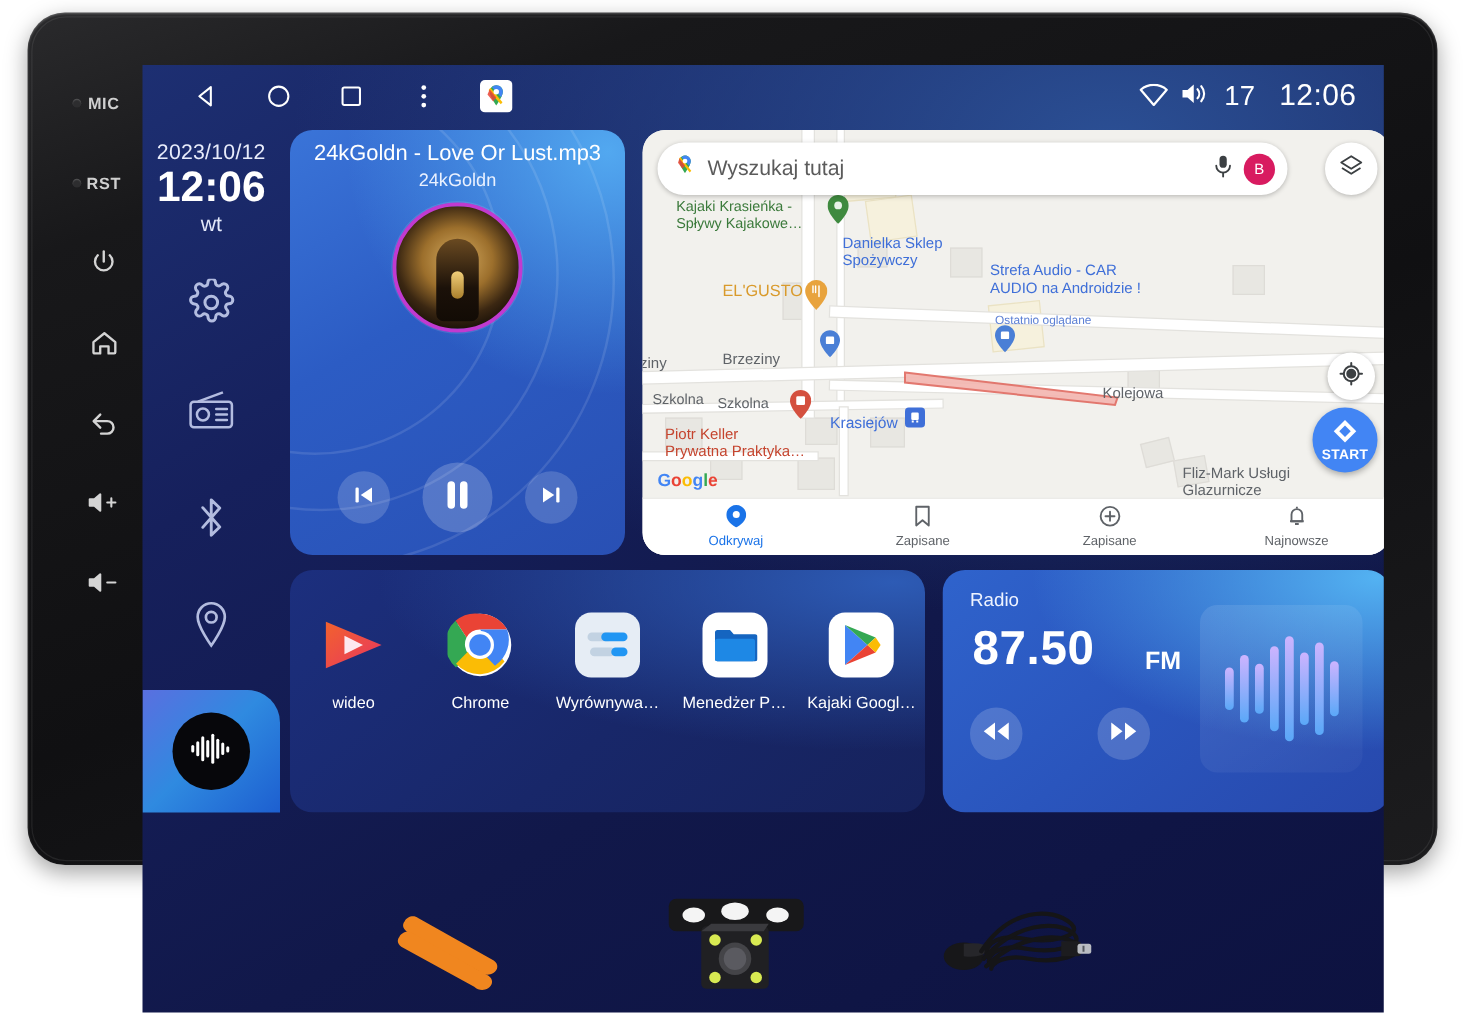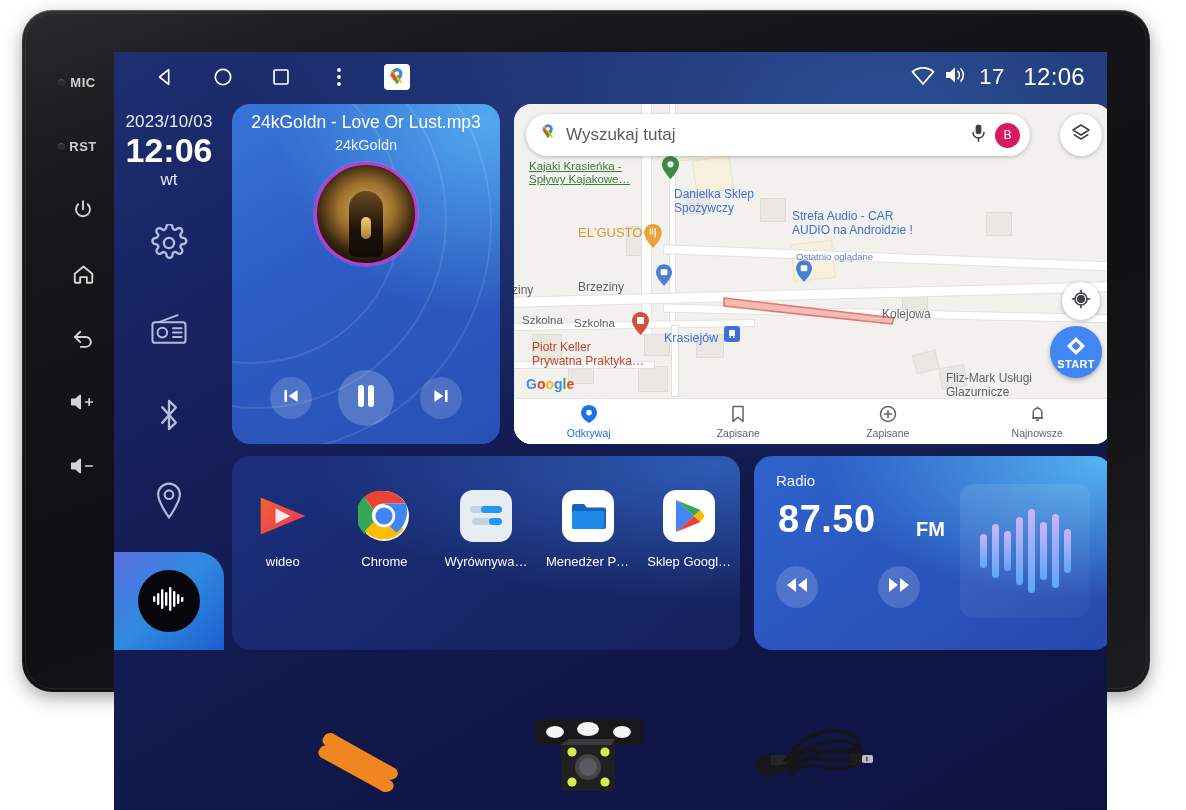--- a/index.html
+++ b/index.html
@@ -328,21 +328,21 @@
             <path d="M14 6.4a5.4 5.4 0 0 1 0 7.2" fill="none" stroke="#fff" stroke-width="1.7" stroke-linecap="round"></path>
             <path d="M17 4a9 9 0 0 1 0 12" fill="none" stroke="#fff" stroke-width="1.7" stroke-linecap="round"></path>
           </svg>
         </span>
         <span id="vol-count">17</span>
         <span id="clock-top">12:06</span>
       </div>
     </div>
 
     <div id="side-col">
-      <div id="date-txt">2023/10/03</div>
+      <div id="date-txt">2023/10/12</div>
       <div id="time-txt">12:06</div>
       <div id="day-txt">wt</div>
 
       <div class="side-icon">
         <span>
           <svg width="38" height="38" viewBox="0 0 24 24" fill="none" stroke="#c9d2f2" stroke-width="1.5">
             <circle cx="12" cy="12" r="3.2"></circle>
             <path d="M19.4 13.6a1.6 1.6 0 0 0 .32 1.77l.06.06a1.94 1.94 0 1 1-2.74 2.74l-.06-.06a1.6 1.6 0 0 0-1.77-.32 1.6 1.6 0 0 0-.97 1.47v.17a1.94 1.94 0 0 1-3.88 0v-.09a1.6 1.6 0 0 0-1.05-1.47 1.6 1.6 0 0 0-1.77.32l-.06.06a1.94 1.94 0 1 1-2.74-2.74l.06-.06a1.6 1.6 0 0 0 .32-1.77 1.6 1.6 0 0 0-1.47-.97h-.17a1.94 1.94 0 0 1 0-3.88h.09a1.6 1.6 0 0 0 1.47-1.05 1.6 1.6 0 0 0-.32-1.77l-.06-.06a1.94 1.94 0 1 1 2.74-2.74l.06.06a1.6 1.6 0 0 0 1.77.32h.08a1.6 1.6 0 0 0 .97-1.47v-.17a1.94 1.94 0 0 1 3.88 0v.09a1.6 1.6 0 0 0 .97 1.47 1.6 1.6 0 0 0 1.77-.32l.06-.06a1.94 1.94 0 1 1 2.74 2.74l-.06.06a1.6 1.6 0 0 0-.32 1.77v.08a1.6 1.6 0 0 0 1.47.97h.17a1.94 1.94 0 0 1 0 3.88h-.09a1.6 1.6 0 0 0-1.47.97z"></path>
           </svg>
         </span>
@@ -506,21 +506,21 @@
             </svg>
         </div>
         <div style="position:absolute;left:210px;top:222px;width:16px;height:16px;border-radius:3px;background:#3f6fd8;display:flex;align-items:center;justify-content:center;">
           <svg width="10" height="10" viewBox="0 0 10 10">
               <rect x="2" y="1" width="6" height="6" rx="1" fill="#fff"></rect>
               <rect x="2.4" y="7.4" width="1.6" height="1.6" fill="#fff"></rect>
               <rect x="6" y="7.4" width="1.6" height="1.6" fill="#fff"></rect>
             </svg>
         </div>
 
-        <div class="maplabel" style="left:15px;top:56px;color:#3b7a3b;font-size:11.5px;text-decoration:underline;">Kajaki Krasieńka -
+        <div class="maplabel" style="left:27px;top:56px;color:#3b7a3b;font-size:11.5px;">Kajaki Krasieńka -
 Spływy Kajakowe…</div>
         <div class="maplabel" style="left:160px;top:84px;color:#3f6fd8;font-size:12px;">Danielka Sklep
 Spożywczy</div>
         <div class="maplabel" style="left:278px;top:106px;color:#3f6fd8;font-size:12px;">Strefa Audio - CAR
 AUDIO na Androidzie !</div>
         <div class="maplabel" style="left:282px;top:148px;color:#5b7fd4;font-size:9.5px;">Ostatnio oglądane</div>
         <div class="maplabel" style="left:64px;top:122px;color:#d99a2b;font-size:13px;">EL'GUSTO</div>
         <div class="maplabel" style="left:-2px;top:180px;color:#5f6368;font-size:12px;">ziny</div>
         <div class="maplabel" style="left:64px;top:177px;color:#5f6368;font-size:12px;">Brzeziny</div>
         <div class="maplabel" style="left:8px;top:210px;color:#5f6368;font-size:11.5px;">Szkolna</div>
@@ -686,21 +686,21 @@
 
         <div class="app">
           <div class="appicon" style="background:#fff;">
             <svg width="34" height="36" viewBox="0 0 34 36">
               <path d="M4 2 L22 18 L4 34 Z" fill="#4285f4"></path>
               <path d="M4 2 L22 18 L28.5 12 Z" fill="#34a853"></path>
               <path d="M4 34 L22 18 L28.5 24 Z" fill="#ea4335"></path>
               <path d="M28.5 12 L32.5 18 L28.5 24 L22 18 Z" fill="#fbbc04"></path>
             </svg>
           </div>
-          <div class="applabel">Sklep Googl…</div>
+          <div class="applabel">Kajaki Googl…</div>
         </div>
       </div>
     </div>
 
     <div id="radio-card" class="card">
       <div id="radio-title">Radio</div>
       <div id="radio-freq">87.50</div>
       <div id="radio-band">FM</div>
 
       <div id="radio-ctrls">

